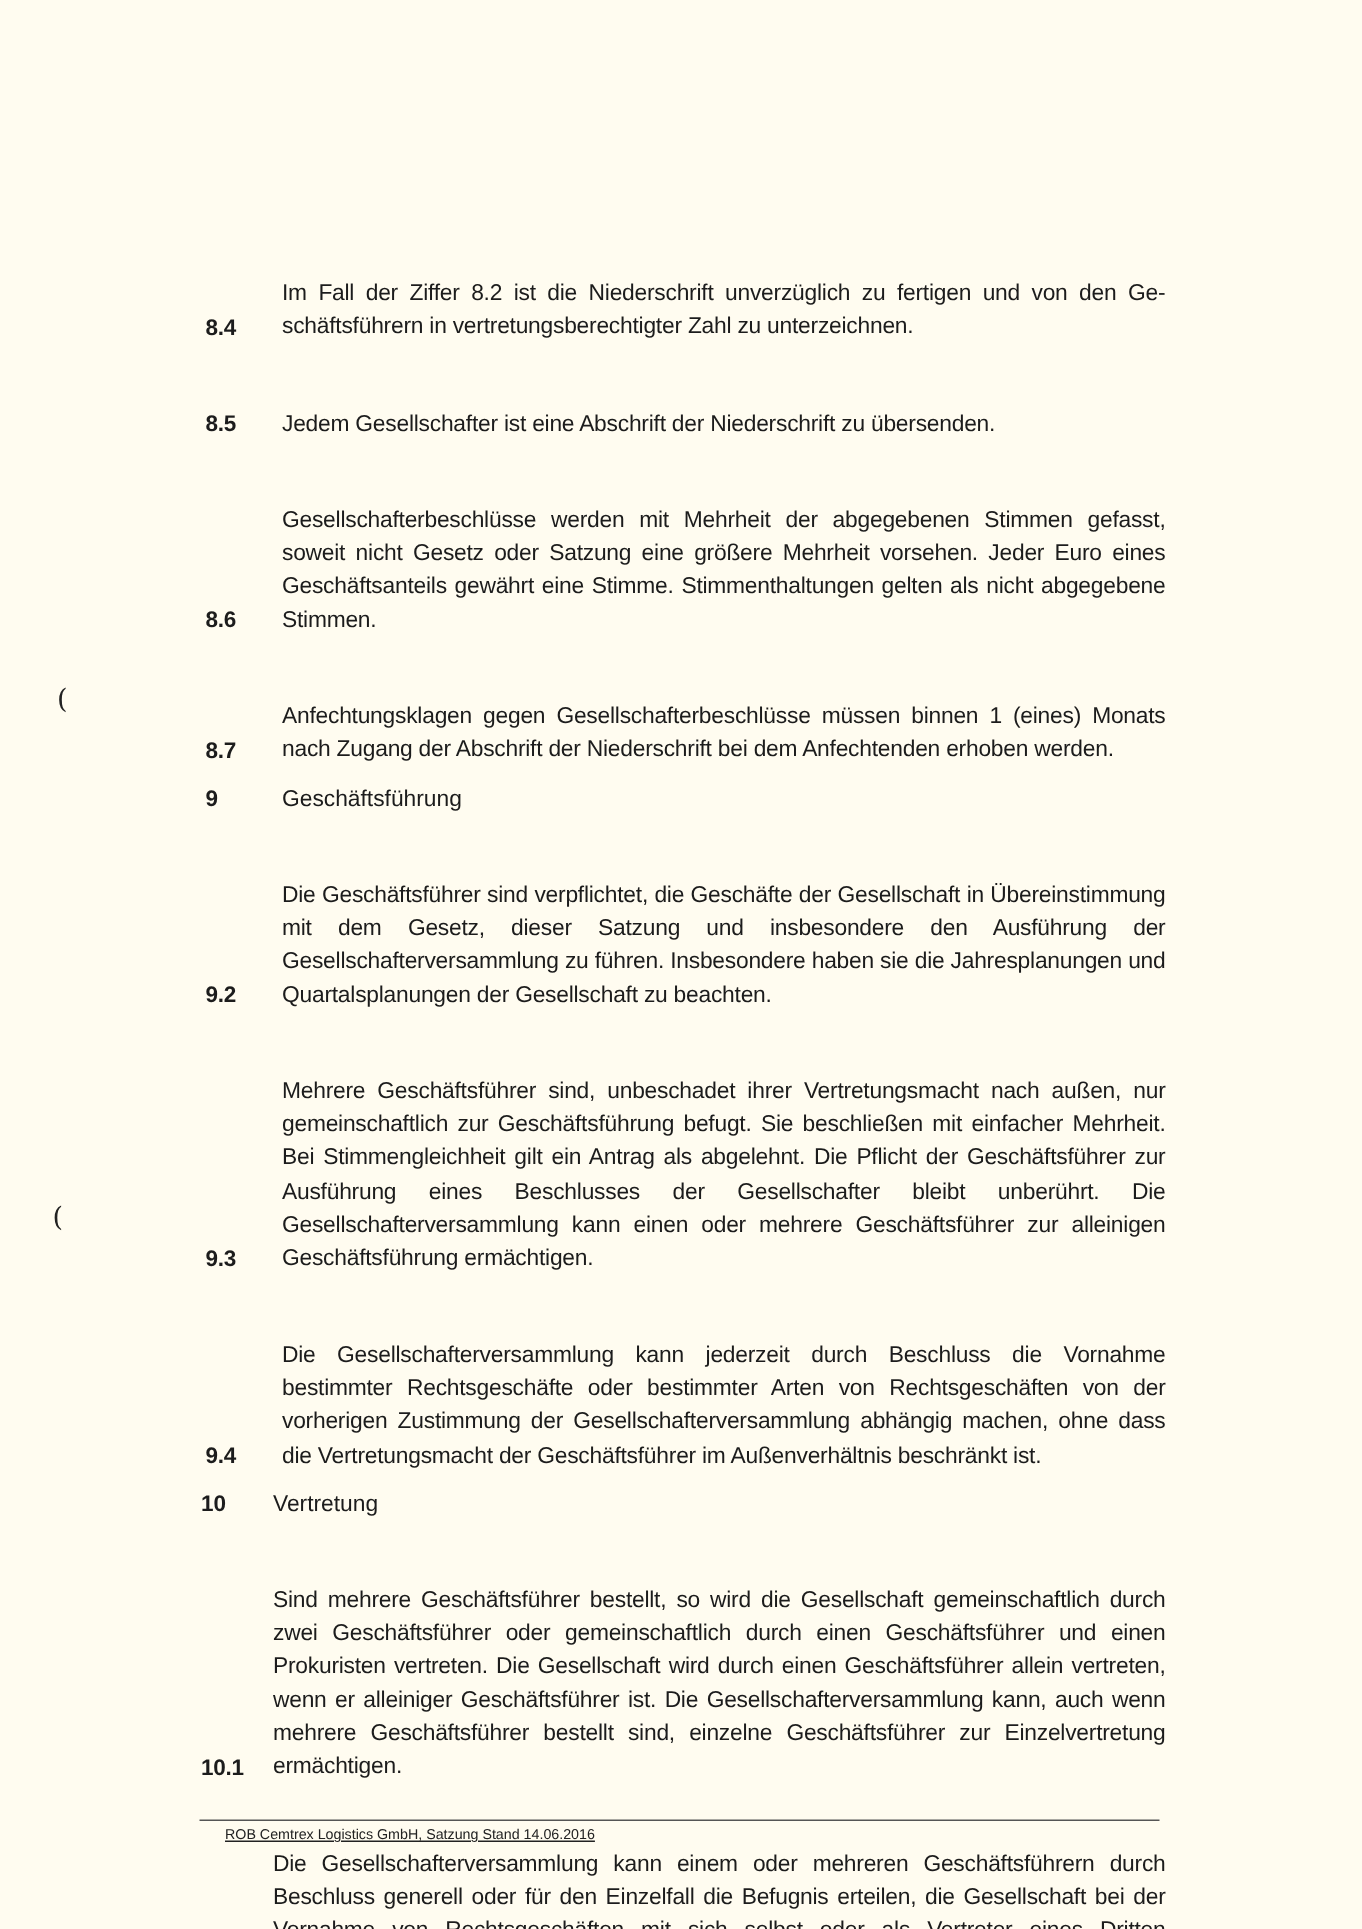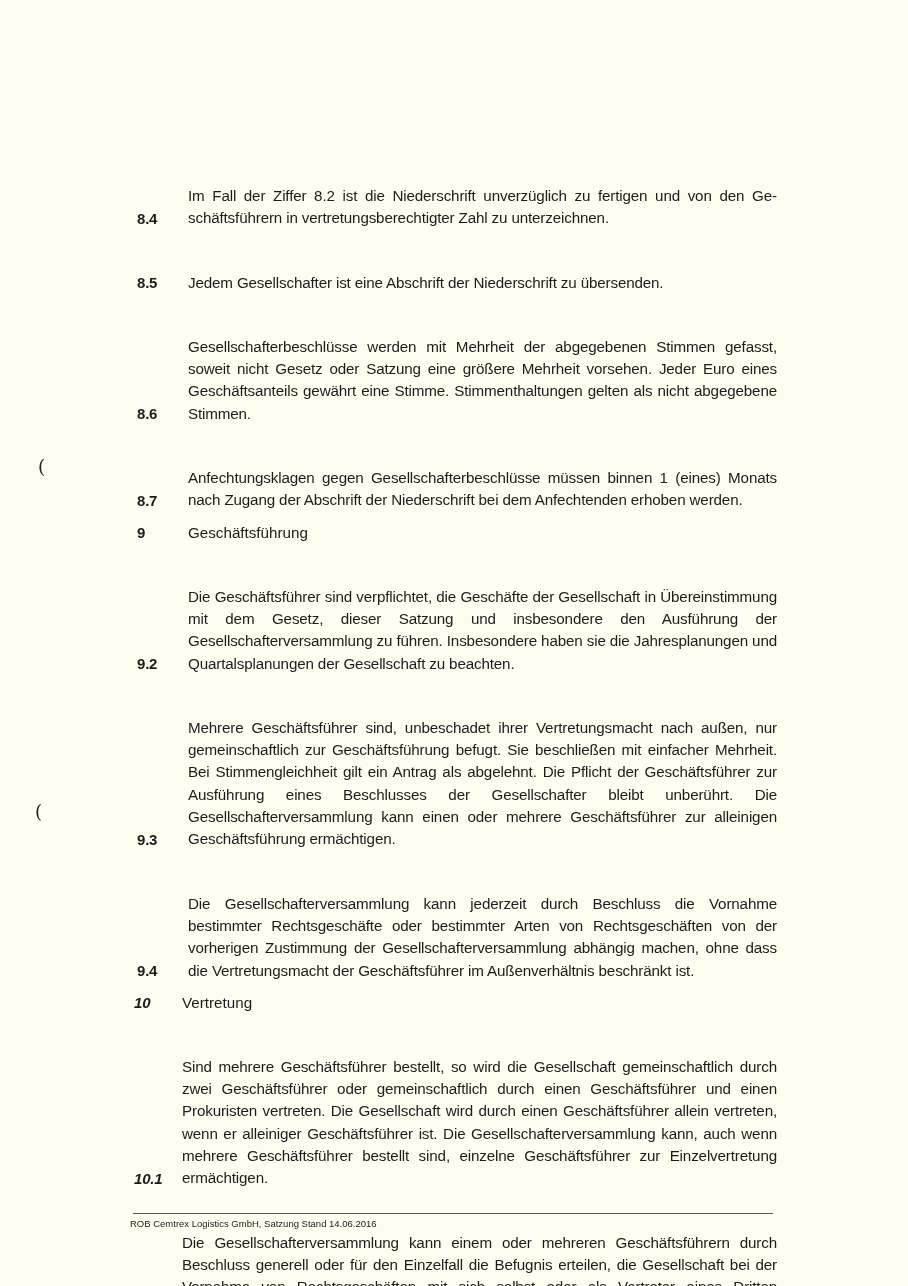--- a/index.html
+++ b/index.html
@@ -55,42 +55,43 @@
     flex: 0 0 51px;
     font-weight: bold;
     font-size: 15px;
     line-height: 22px;
   }
   .heading .title {
     font-weight: normal;
     font-size: 15.2px;
     line-height: 22px;
   }
-  .sec10 .clause .num, .sec10 .heading .num { flex-basis: 48px; font-style: italic; }
+  .sec10 .clause .num, .sec10 .heading .num { flex-basis: 48px; }
   .sec10 { margin-left: -3px; width: 643px; }
   .margin-mark {
     position: absolute;
     font-family: "DejaVu Serif", serif;
     font-size: 18px;
     color: #222;
   }
   .footer-rule {
     position: absolute;
     left: 133px;
     top: 1213px;
     width: 640px;
     height: 1px;
     background: #555;
   }
   .footer-left {
     position: absolute;
-    left: 130px;
+    left: 150px;
     top: 1218px;
     font-size: 9.5px;
     color: #222;
+    text-decoration: underline;
   }
   .footer-right {
     position: absolute;
     right: 143px;
     top: 1290px;
     font-size: 10.5px;
     color: #222;
   }
 </style>
 </head>

